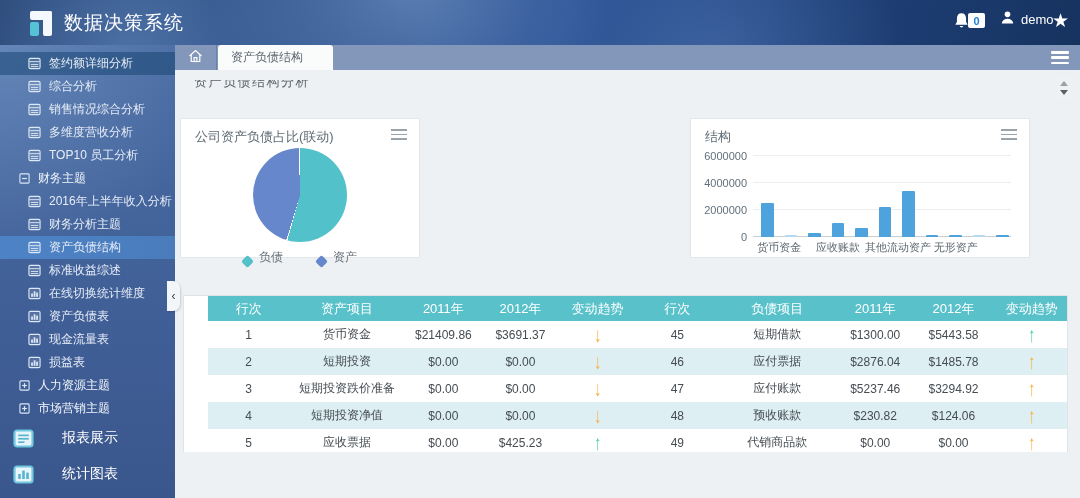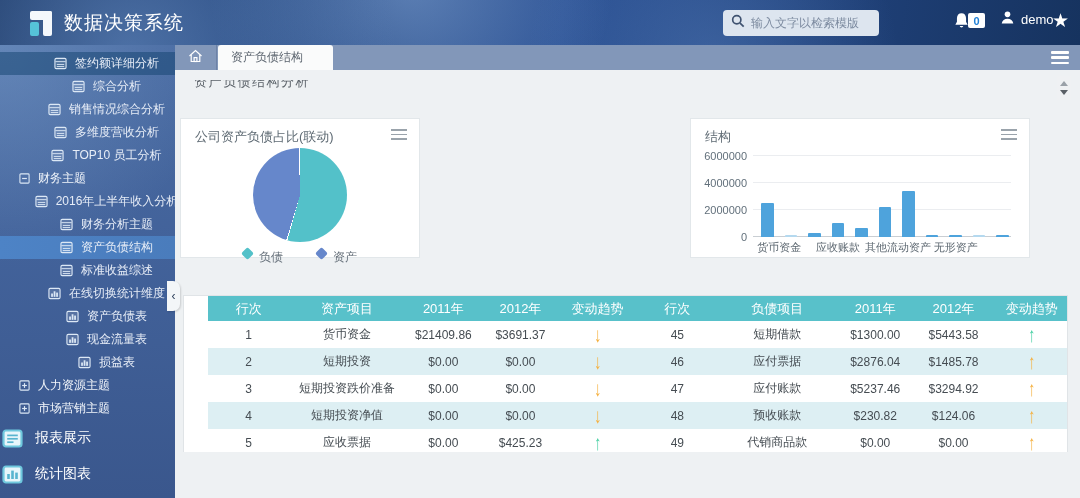--- a/index.html
+++ b/index.html
@@ -34,24 +34,24 @@
 
   
   .sidebar { position:absolute; left:0; top:45px; width:175px; height:453px; overflow:hidden;
     background:
       radial-gradient(circle at 0% 0%, rgba(150,185,225,.35), rgba(150,185,225,0) 45%),
       linear-gradient(180deg,#496ba2 0%, #42629a 45%, #3a578d 100%); }
   .side-menu { padding-top:7px; }
   .side-item { display:flex; align-items:center; height:23px; cursor:pointer; }
   .side-item .s-icon { display:flex; align-items:center; }
   .side-item .s-label { margin-left:8px; font-size:12px; color:#e7edf7; white-space:nowrap; }
-  .kind-item { padding-left:38px;justify-content:center; }
+  .kind-item { padding-left:28px; }
   .kind-group { padding-left:19px; }
   .kind-group .s-label { color:#f2f6fb; }
-  .kind-section { padding-left:2px; height:36px; }
+  .kind-section { padding-left:13px; height:36px;gap:16px; }
   .kind-section .s-label { font-size:14px; color:#fff; margin-left:12px; }
   .side-item.hover { background:rgba(17,66,110,.5); }
   .side-item.active { background:linear-gradient(90deg,#4d83c6,#4a7cbc); }
   .collapse-handle { position:absolute; left:167px; top:281px; width:13px; height:30px; background:#f3f6f8;
     border-radius:0 7px 7px 0; display:flex; align-items:center; justify-content:center;
     font-size:12px; color:#2e405c; box-shadow:1px 1px 2px rgba(0,0,0,.15); cursor:pointer; z-index:6; }
 
   
   .tabbar { position:absolute; left:175px; top:45px; width:905px; height:25px; background:#8297b9; display:flex; }
   .home-tab { width:42px; height:25px; display:flex; align-items:center; justify-content:center;
@@ -76,21 +76,21 @@
   .panel-2 { left:435px; width:240px; }
   .panel-3 { left:690px; width:340px; }
   .panel-head { display:flex; align-items:flex-start; justify-content:space-between; padding:9px 12px 0 14px; height:26px; }
   .panel-title { font-size:13px; color:#5f6b74; }
   .burger { width:16px; height:11px; display:flex; flex-direction:column; justify-content:space-between; cursor:pointer; margin-top:1px; }
   .burger i { display:block; height:1.8px; background:#9aa3ab; }
 
   .pie-area { display:flex; justify-content:center; margin-top:3px; }
   .pie { width:94px; height:94px; border-radius:50%; }
   .legend { display:flex; justify-content:center; gap:34px; margin-top:7px; }
-  .legend .lg-item { display:flex; align-items:flex-start; gap:7px; font-size:12px; color:#66707a; cursor:pointer; }
+  .legend .lg-item { display:flex; align-items:flex-end; gap:7px; font-size:12px; color:#66707a; cursor:pointer; }
   .lg-marker { width:9px; height:9px; border-radius:2px; transform:rotate(45deg); }
 
   .bar-chart { position:relative; margin:6px 14px 0 14px; height:100px; }
   .plot { position:absolute; left:48px; right:4px; top:0; bottom:14px; }
   .gridline { position:absolute; left:0; right:0; height:0; border-top:1px solid #ebedf0; }
   .gridline.zero { border-top:1px solid #c9ced3; }
   .ytick { position:absolute; right:100%; margin-right:6px; transform:translateY(-6px); font-size:11px; color:#62707b; white-space:nowrap; }
   .bars { position:absolute; left:8px; right:2px; bottom:0; display:flex; align-items:flex-end; gap:11px; height:86px; }
   .bar { position:relative; width:14px; border-radius:1px 1px 0 0; }
   .xlabel { position:absolute; top:100%; margin-top:3px; left:50%; transform:translateX(-50%);
@@ -127,29 +127,20 @@
 
 <div class="app">
 
   <header class="topbar">
     <div class="logo">
       <div class="l-top"></div>
         <div class="l-right"></div>
         <div class="l-teal"></div>
     </div>
     <div class="app-title">数据决策系统</div>
-    <div class="search-box">
-      <span>
-        <svg width="14" height="14" viewBox="0 0 15 15" fill="none" stroke="#3f5270" stroke-width="1.8">
-          <circle cx="6.2" cy="6.2" r="4.4"></circle>
-            <line x1="9.7" y1="9.7" x2="13.6" y2="13.6"></line>
-        </svg>
-      </span>
-      <input type="text" placeholder="输入文字以检索模版" style="">
-    </div>
     <div class="bell-wrap">
       <span>
         <svg width="17" height="18" viewBox="0 0 16 17" fill="#fff">
           <path d="M8 1.2c-2.6 0-4.3 1.9-4.3 4.6v3.4L2.2 12h11.6l-1.5-2.8V5.8C12.3 3.1 10.6 1.2 8 1.2z"></path>
           <path d="M6.3 13.2a1.75 1.75 0 0 0 3.4 0z"></path>
         </svg>
       </span>
       <span class="badge">0</span>
     </div>
     <div class="user-wrap">

